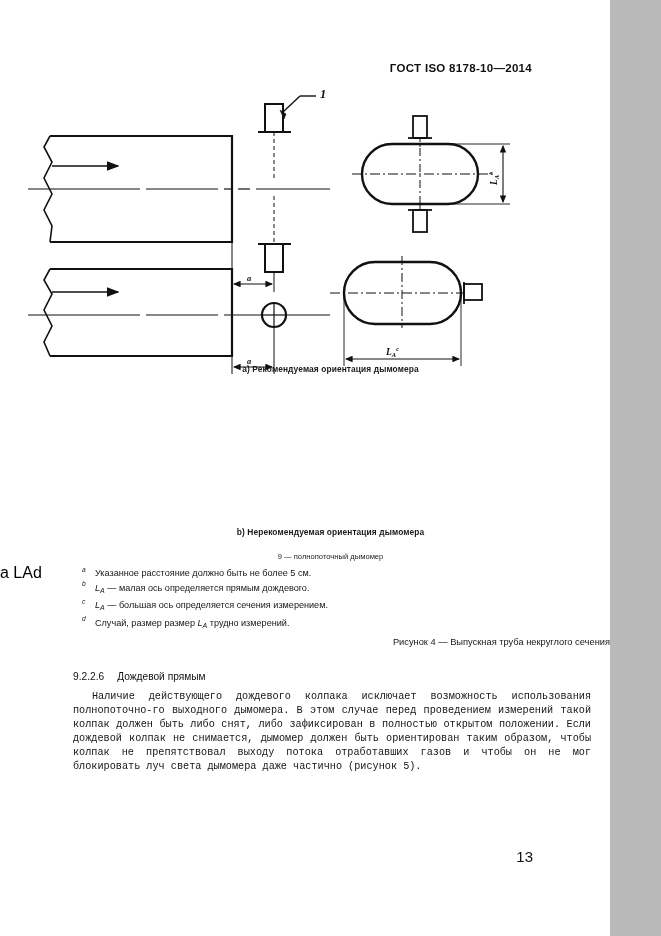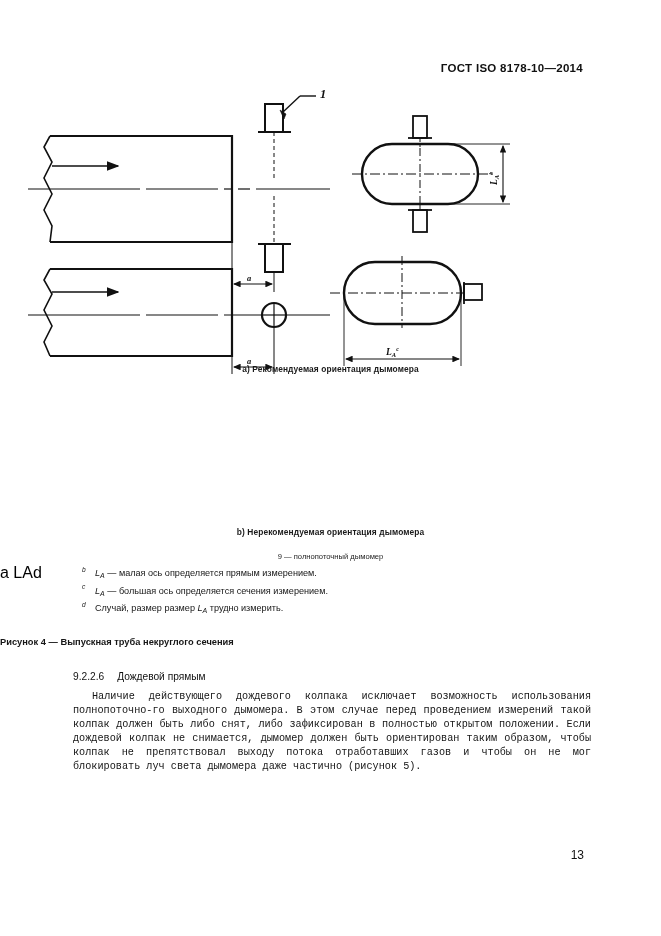--- a/index.html
+++ b/index.html
@@ -5,21 +5,21 @@
   html, body {
     margin: 0;
     padding: 0;
     background: #b9b9b9;
   }
   body {
     font-family: "Liberation Sans", sans-serif;
   }
   .page {
     position: relative;
-    width: 661px;
+    width: 610px;
     height: 936px;
     background: #ffffff;
     overflow: hidden;
   }
   .header {
     position: absolute;
     top: 62px;
     right: 78px;
     font-size: 11.5px;
     font-weight: bold;
@@ -74,24 +74,23 @@
     top: -3.5px;
     font-size: 6.6px;
     font-style: italic;
   }
   .itx { font-style: italic; }
   .sub { font-size: 7px; vertical-align: -2px; font-style: italic; }
   .figcap {
     position: absolute;
     top: 637px;
     width: 100%;
-    text-align: left;
+    text-align: right;
     font-size: 9.3px;
     color: #161616;
-    font-weight: bold;
   }
   .sect-h {
     position: absolute;
     left: 73px;
     top: 671px;
     font-size: 10.2px;
     color: #111;
   }
   .sect-h .num { margin-right: 13px; }
   .body-text {
@@ -104,21 +103,21 @@
     color: #141414;
     text-align: justify;
     font-family: Liberation Mono, monospace;
   }
   .body-text p { margin: 0; }
   .body-text .ind { display: inline-block; width: 19px; }
   .pageno {
     position: absolute;
     right: 77px;
     top: 848px;
-    font-size: 12px;
+    font-size: 15px;
     color: #111;
   }
 </style>
 </head>
 <body>
 
 <div class="page">
 
   <div class="header">ГОСТ  ISO 8178-10—2014</div>
 
@@ -305,27 +304,30 @@
       </g>
     
 
     <div class="cap cap-a">a) Рекомендуемая ориентация дымомера</div>
     <div class="cap cap-b">b) Нерекомендуемая ориентация дымомера</div>
     <div class="legend">9 — полнопоточный дымомер</div>
   </div>
 
   <div class="notes">
     <div class="note">
-      <span class="mk">b</span><span class="itx">L</span><span class="sub">A</span><span> — малая ось определяется прямым измерением.</span>
+      <span class="mk">a</span><span>Указанное расстояние должно быть не более 5 см.</span>
+    </div>
+    <div class="note">
+      <span class="mk">b</span><span class="itx">L</span><span class="sub">A</span><span> — малая ось определяется прямым дождевого.</span>
     </div>
     <div class="note">
       <span class="mk">c</span><span class="itx">L</span><span class="sub">A</span><span> — большая ось определяется сечения измерением.</span>
     </div>
     <div class="note">
-      <span class="mk">d</span><span>Случай, размер размер </span><span class="itx">L</span><span class="sub">A</span><span> трудно измерить.</span>
+      <span class="mk">d</span><span>Случай, размер размер </span><span class="itx">L</span><span class="sub">A</span><span> трудно измерений.</span>
     </div>
   </div>
 
   <div class="figcap">Рисунок 4 — Выпускная труба некруглого сечения</div>
 
   <div class="sect-h">
     <span class="num">9.2.2.6</span><span>Дождевой прямым</span>
   </div>
 
   <div class="body-text">

